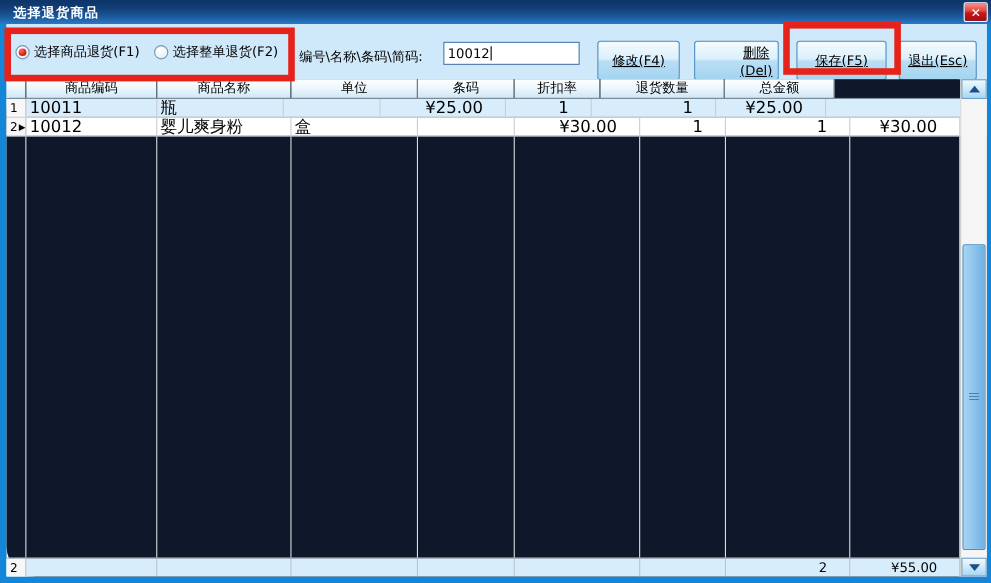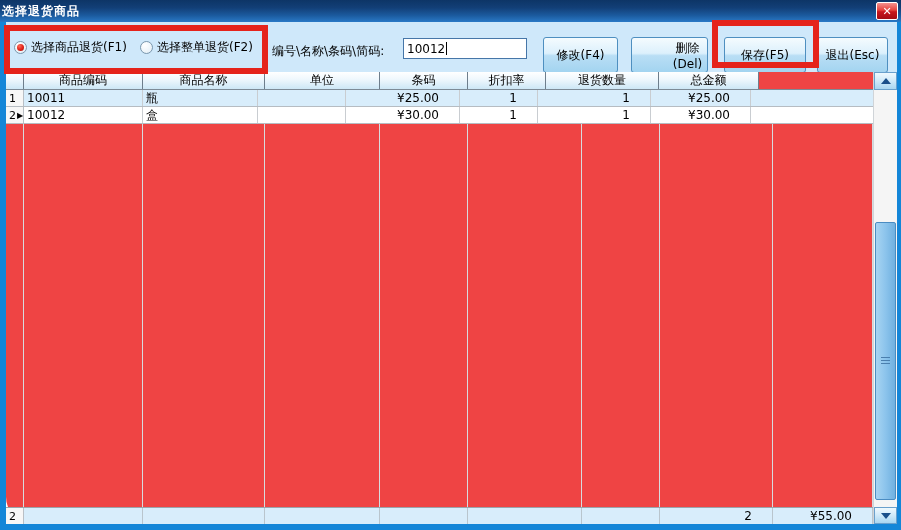--- a/index.html
+++ b/index.html
@@ -9,21 +9,21 @@
     position:relative; width:901px; height:530px; background:#fff;
     border-left:6px solid #1486d8; border-right:4px solid #1486d8; border-bottom:6px solid #1486d8;
   }
 
   
   .titlebar {
     position:relative; height:22px; margin:0 -4px 0 -6px;
     background:linear-gradient(180deg,#0d3566 0%,#123f77 35%,#1b5a9e 70%,#2a79c6 100%);
     display:flex; align-items:center;
   }
-  .title { color:#fff; font-size:12px; font-weight:bold; padding-left:2px; letter-spacing:1px; }
+  .title { color:#fff; font-size:12px; font-weight:bold; padding-left:12px; letter-spacing:1px; }
   .close-btn {
     position:absolute; right:3px; top:2px; width:22px; height:18px;
     background:linear-gradient(180deg,#f4918e 0%,#e4423c 45%,#c8161c 55%,#a50d14 100%);
     border:1px solid #fff; border-radius:2px; color:#fff; font-size:11px; font-weight:bold;
     display:flex; align-items:center; justify-content:center; cursor:pointer;
   }
 
   
   .toolbar { position:relative; height:50px; background:#cfe8fa; }
   .radio-item { position:absolute; top:17px; display:flex; align-items:center; cursor:pointer; }
@@ -44,50 +44,50 @@
     position:absolute; left:397px; top:16px; width:124px; height:21px;
     background:#fff; border:1px solid #4676a8; font-size:12px;
     display:flex; align-items:center; padding-left:3px; cursor:text;
   }
   .caret { display:inline-block; width:1px; height:13px; background:#000; margin-left:1px; }
 
   .btn {
     position:absolute; top:15px; height:36px; font-family:"DejaVu Sans", sans-serif;
     font-size:12px; color:#000; cursor:pointer;
     background:linear-gradient(180deg,#f4fbfe 0%,#dcf0fc 45%,#b9def5 52%,#a3d4f0 100%);
-    border:1px solid #4e8fc0; border-radius:3px;
+    border:1px solid #4e8fc0; border-radius:3px;text-decoration:underline;
   }
   .btn-modify { left:537px; width:75px; }
   .btn-delete { left:625px; width:77px;padding-left:36px; }
   .btn-save   { left:718px; width:82px; }
   .btn-exit   { left:811px; width:71px; }
 
   
   .hl-rect { position:absolute; border:6px solid #e5231b; pointer-events:none; z-index:50; }
   .hl-radios { left:-2px; top:25px; width:264px; height:49px; }
   .hl-save   { left:706px; top:20px; width:107px; height:48px; }
 
   
-  .table-area { position:absolute; left:0; right:0; top:72px; bottom:0; background:#ef4444;border-radius:27px; }
+  .table-area { position:absolute; left:0; right:0; top:72px; bottom:0; background:#0f172a;border-radius:27px; }
   .thead { display:flex; height:18px; border-bottom:1px solid #7d8b97; }
   .hcell {
     background:linear-gradient(180deg,#ffffff 0%,#eef7fd 45%,#cde7f6 100%);
     border-right:1px solid #6e7e8c; font-size:12px; color:#000;
     display:flex; align-items:center; justify-content:center; overflow:hidden; white-space:nowrap;
   }
   .corner { width:18px; }
   .trow { display:flex; height:17px; border-bottom:1px solid #b6bcc2; background:#fff; cursor:default; }
   .trow.sel { background:#d8edfb; }
   .rn {
     width:18px; background:#f7f7f7; border-right:1px solid #b9bfc5; font-size:11px; color:#000;
     display:flex; align-items:center; justify-content:flex-start; padding-left:3px; white-space:nowrap;
   }
   .ind { font-size:8px; margin-left:1px; color:#000; }
   .cell {
-    border-right:1px solid #c9cdd1; font-size:12px; color:#000;
+    border-right:1px solid #c9cdd1; font-size:15px; color:#000;
     display:flex; align-items:center; overflow:hidden; white-space:nowrap;
   }
   .al { justify-content:flex-start; padding-left:3px; }
   .ar { justify-content:flex-end; padding-right:20px; }
 
   .empty-lines { position:absolute; left:0; top:52px; bottom:17px; width:867px; display:flex; }
   .eline { border-right:1px solid #d7dbde; height:100%; }
 
   .tfoot { position:absolute; left:0; bottom:0; width:867px; height:17px; display:flex;
     background:#d8edfb; border-top:1px solid #9aa4ac; }
@@ -170,20 +170,21 @@
           <div class="cell al" style="width: 115px;">瓶</div>
           <div class="cell al" style="width: 88px;"></div>
           <div class="cell ar" style="width: 114px;">¥25.00</div>
           <div class="cell ar" style="width: 78px;">1</div>
           <div class="cell ar" style="width: 113px;">1</div>
           <div class="cell ar" style="width: 100px;">¥25.00</div>
         </div>
         <div class="trow">
           <div class="rn">2<span class="ind">▶</span></div>
           <div class="cell al" style="width: 119px;">10012</div>
+          <div class="cell al" style="width: 122px;">婴儿爽身粉</div>
           <div class="cell al" style="width: 115px;">盒</div>
           <div class="cell al" style="width: 88px;"></div>
           <div class="cell ar" style="width: 114px;">¥30.00</div>
           <div class="cell ar" style="width: 78px;">1</div>
           <div class="cell ar" style="width: 113px;">1</div>
           <div class="cell ar" style="width: 100px;">¥30.00</div>
         </div>
       </div>
     <div class="empty-lines" id="emptyLines">
         <div class="eline" style="width: 18px;"></div>

